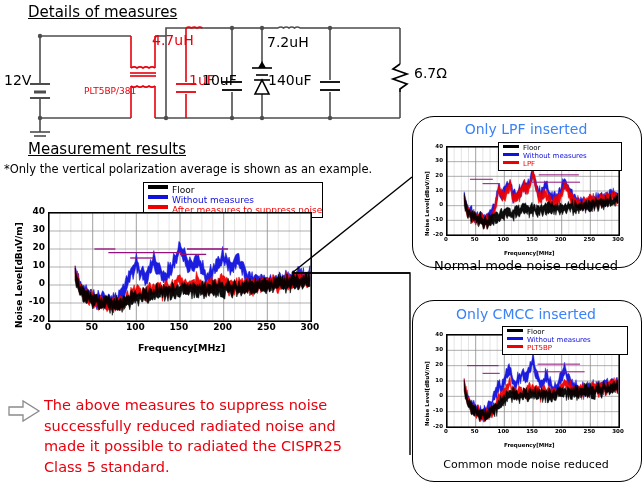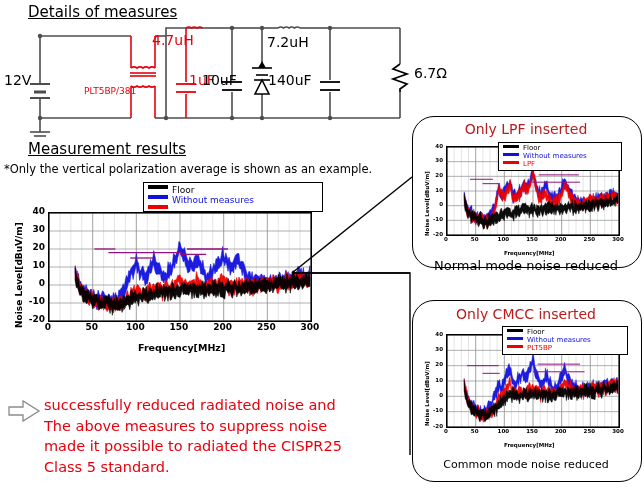--- a/index.html
+++ b/index.html
@@ -29,21 +29,21 @@
   .tick{position:absolute;font-weight:bold;color:#000;white-space:nowrap;}
 
   .legend{position:absolute;background:#fff;border:1px solid #000;
     padding:2px 4px;box-sizing:border-box;}
   .legend .row{display:flex;align-items:flex-start;gap:4px;line-height:1.12;}
   .legend .swatch{display:inline-block;height:3px;flex:0 0 auto;}
   .legend .txt{white-space:nowrap;}
 
   
   .balloon{position:absolute;border:1.6px solid #000;border-radius:22px;background:#fff;}
-  .balloon-title{position:absolute;white-space:nowrap;color:#b91c1c;text-align:center;}
+  .balloon-title{position:absolute;white-space:nowrap;color:#3b82f6;text-align:center;}
   .balloon-cap{position:absolute;white-space:nowrap;color:#000;text-align:center;}
 
   
   .concl{position:absolute;color:#e8000d;font-size:14.5px;line-height:1.42;}
   .arrow-icon{position:absolute;}
 
   svg{display:block;overflow:visible;}
 </style>
 </head>
 <body>
@@ -176,20 +176,21 @@
     <div class="row">
       <span class="swatch" style="width:20px;height:4px;background:#000000;"></span>
       <span class="txt">Floor</span>
     </div>
     <div class="row">
       <span class="swatch" style="width:20px;height:4px;background:#1111dd;"></span>
       <span class="txt" style="color:#1111dd;">Without measures</span>
     </div>
     <div class="row">
       <span class="swatch" style="width:20px;height:4px;background:#ee0000;"></span>
+      <span class="txt" style="color:#ee0000;">After measures to suppress noise</span>
     </div>
   </div>
 
   <div class="ytitle" style="left:6px;top:146px;font-size:9px;">Noise Level[dBuV/m]</div>
 
   <div class="plot" style="left:40px;top:30px;width:262px;height:108px;">
     <svg width="262" height="108" viewBox="0 0 262 108" id="plot-main">
         <line x1="0" y1="0" x2="0" y2="108" stroke="#c8c8c8" stroke-width="0.5"></line>
         <line x1="10.916666666666666" y1="0" x2="10.916666666666666" y2="108" stroke="#c8c8c8" stroke-width="0.5"></line>
         <line x1="21.833333333333332" y1="0" x2="21.833333333333332" y2="108" stroke="#c8c8c8" stroke-width="0.5"></line>
@@ -448,17 +449,17 @@
     <div class="tick" style="font-size: 5.5px; left: 184px; top: 102px; width: 28px; text-align: center;">300</div>
   </div>
 
 <div class="balloon-cap" style="left:412px;top:458px;width:228px;font-size:11px;">Common mode noise reduced</div>
 
 <svg class="arrow-icon" style="left:8px;top:400px;" width="32" height="22" viewBox="0 0 32 22">
   <polygon points="1,7 15,7 15,1 31,11 15,21 15,15 1,15" fill="#ffffff" stroke="#8a8a8a" stroke-width="1.3"></polygon>
 </svg>
 
 <div class="concl" style="left:44px;top:395px;width:360px;">
+  <div>The above measures to suppress noise</div>
   <div>successfully reduced radiated noise and</div>
-  <div>The above measures to suppress noise</div>
   <div>made it possible to radiated the CISPR25</div>
   <div>Class 5 standard.</div>
 </div>
 
 </body></html>

